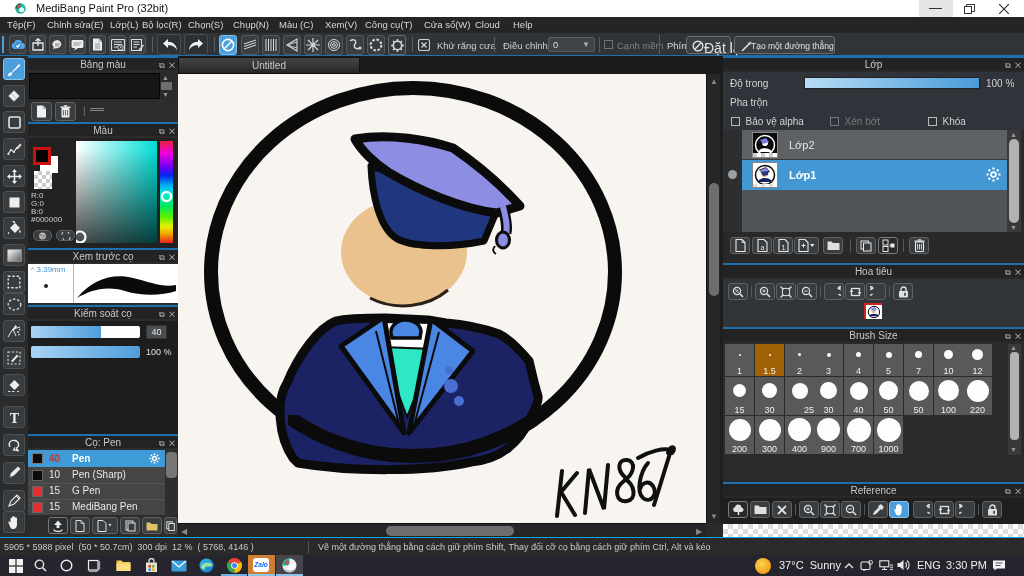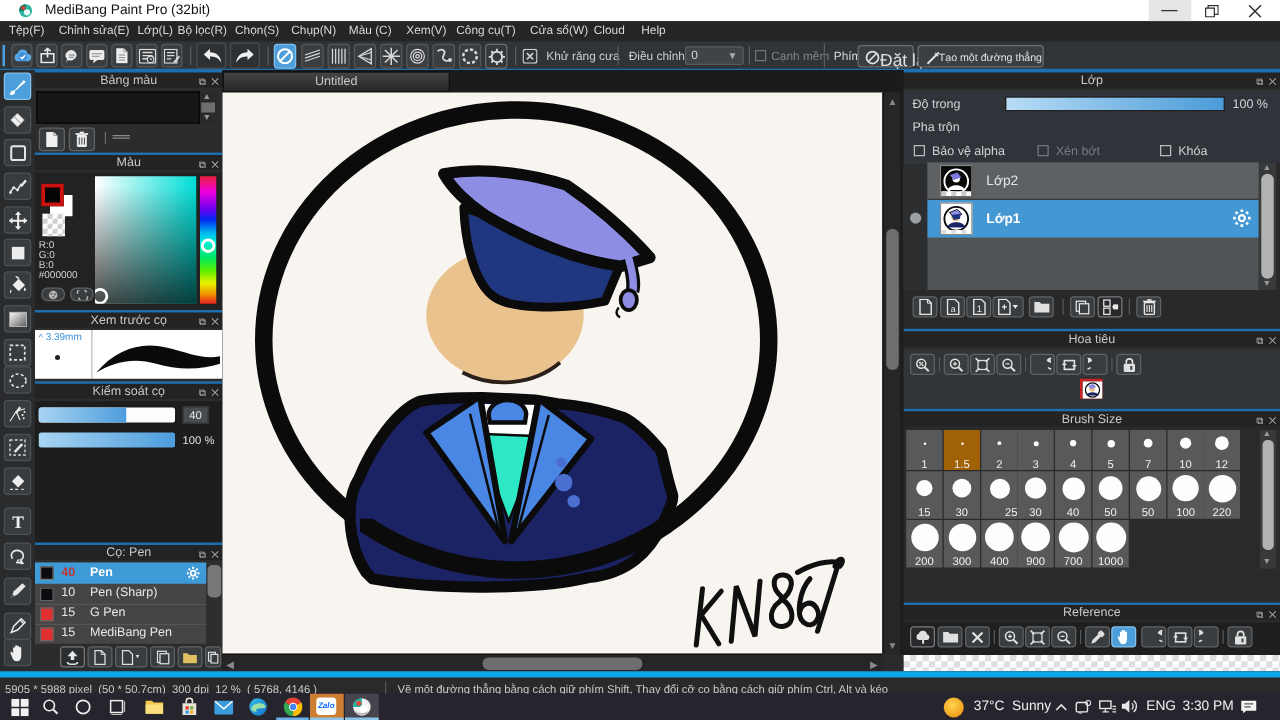--- a/index.html
+++ b/index.html
@@ -16,21 +16,21 @@
 .content{left:0;top:56px;width:1024px;height:481px;background:#262626}
 .toolstrip{left:0;top:0;width:28px;height:481px;background:#292b2d}
 .stool{position:absolute;left:3px;width:22px;height:22px;background:#393c3e;border:1px solid #4e5154;border-radius:3px;display:flex;align-items:center;justify-content:center}
 .stool.sel{background:#4d9fdc;border-color:#85c3ee}
 .lpanels{left:28px;top:0;width:150px;height:481px;background:#2c2c2c}
 .phead{position:absolute;left:0;width:100%;height:14px;background:#232323;border-top:2px solid #1d6fae;color:#c8c8c8;font-size:10px;text-align:center;line-height:13px}
 .phx{position:absolute;right:2px;top:1px;color:#b9b9b9;font-size:8px;letter-spacing:1px}
 .pbtn{position:absolute;background:#3a3d3f;border:1px solid #606366;border-radius:3px;display:flex;align-items:center;justify-content:center}
 .canvasarea{left:178px;top:0;width:545px;height:481px;background:#1e1e1e}
 .rpanels{left:723px;top:0;width:301px;height:481px;background:#292929}
-.statusbar{left:0;top:537px;width:1024px;height:18px;background:#2a2a2a;color:#c9c9c9;font-size:9px;border-top:5px solid #0ea5e9}
+.statusbar{left:0;top:537px;width:1024px;height:18px;background:#2a2a2a;color:#c9c9c9;font-size:9px;border-top:1px solid #0ea5e9}
 .taskbar{left:0;top:555px;width:1024px;height:21px;background:#26252e;color:#e8e8e8}
 .chk{display:inline-block;width:9px;height:9px;border:1px solid #b9b9b9;background:transparent;vertical-align:-1px}
 svg{display:block}
 </style>
 </head>
 <body>
 
 <div class="abs titlebar">
   <svg class="abs" style="left:15px;top:3px" width="11" height="11" viewBox="0 0 11 11">
       <circle cx="5.5" cy="5.5" r="5.2" fill="#2ab5a0"></circle>

